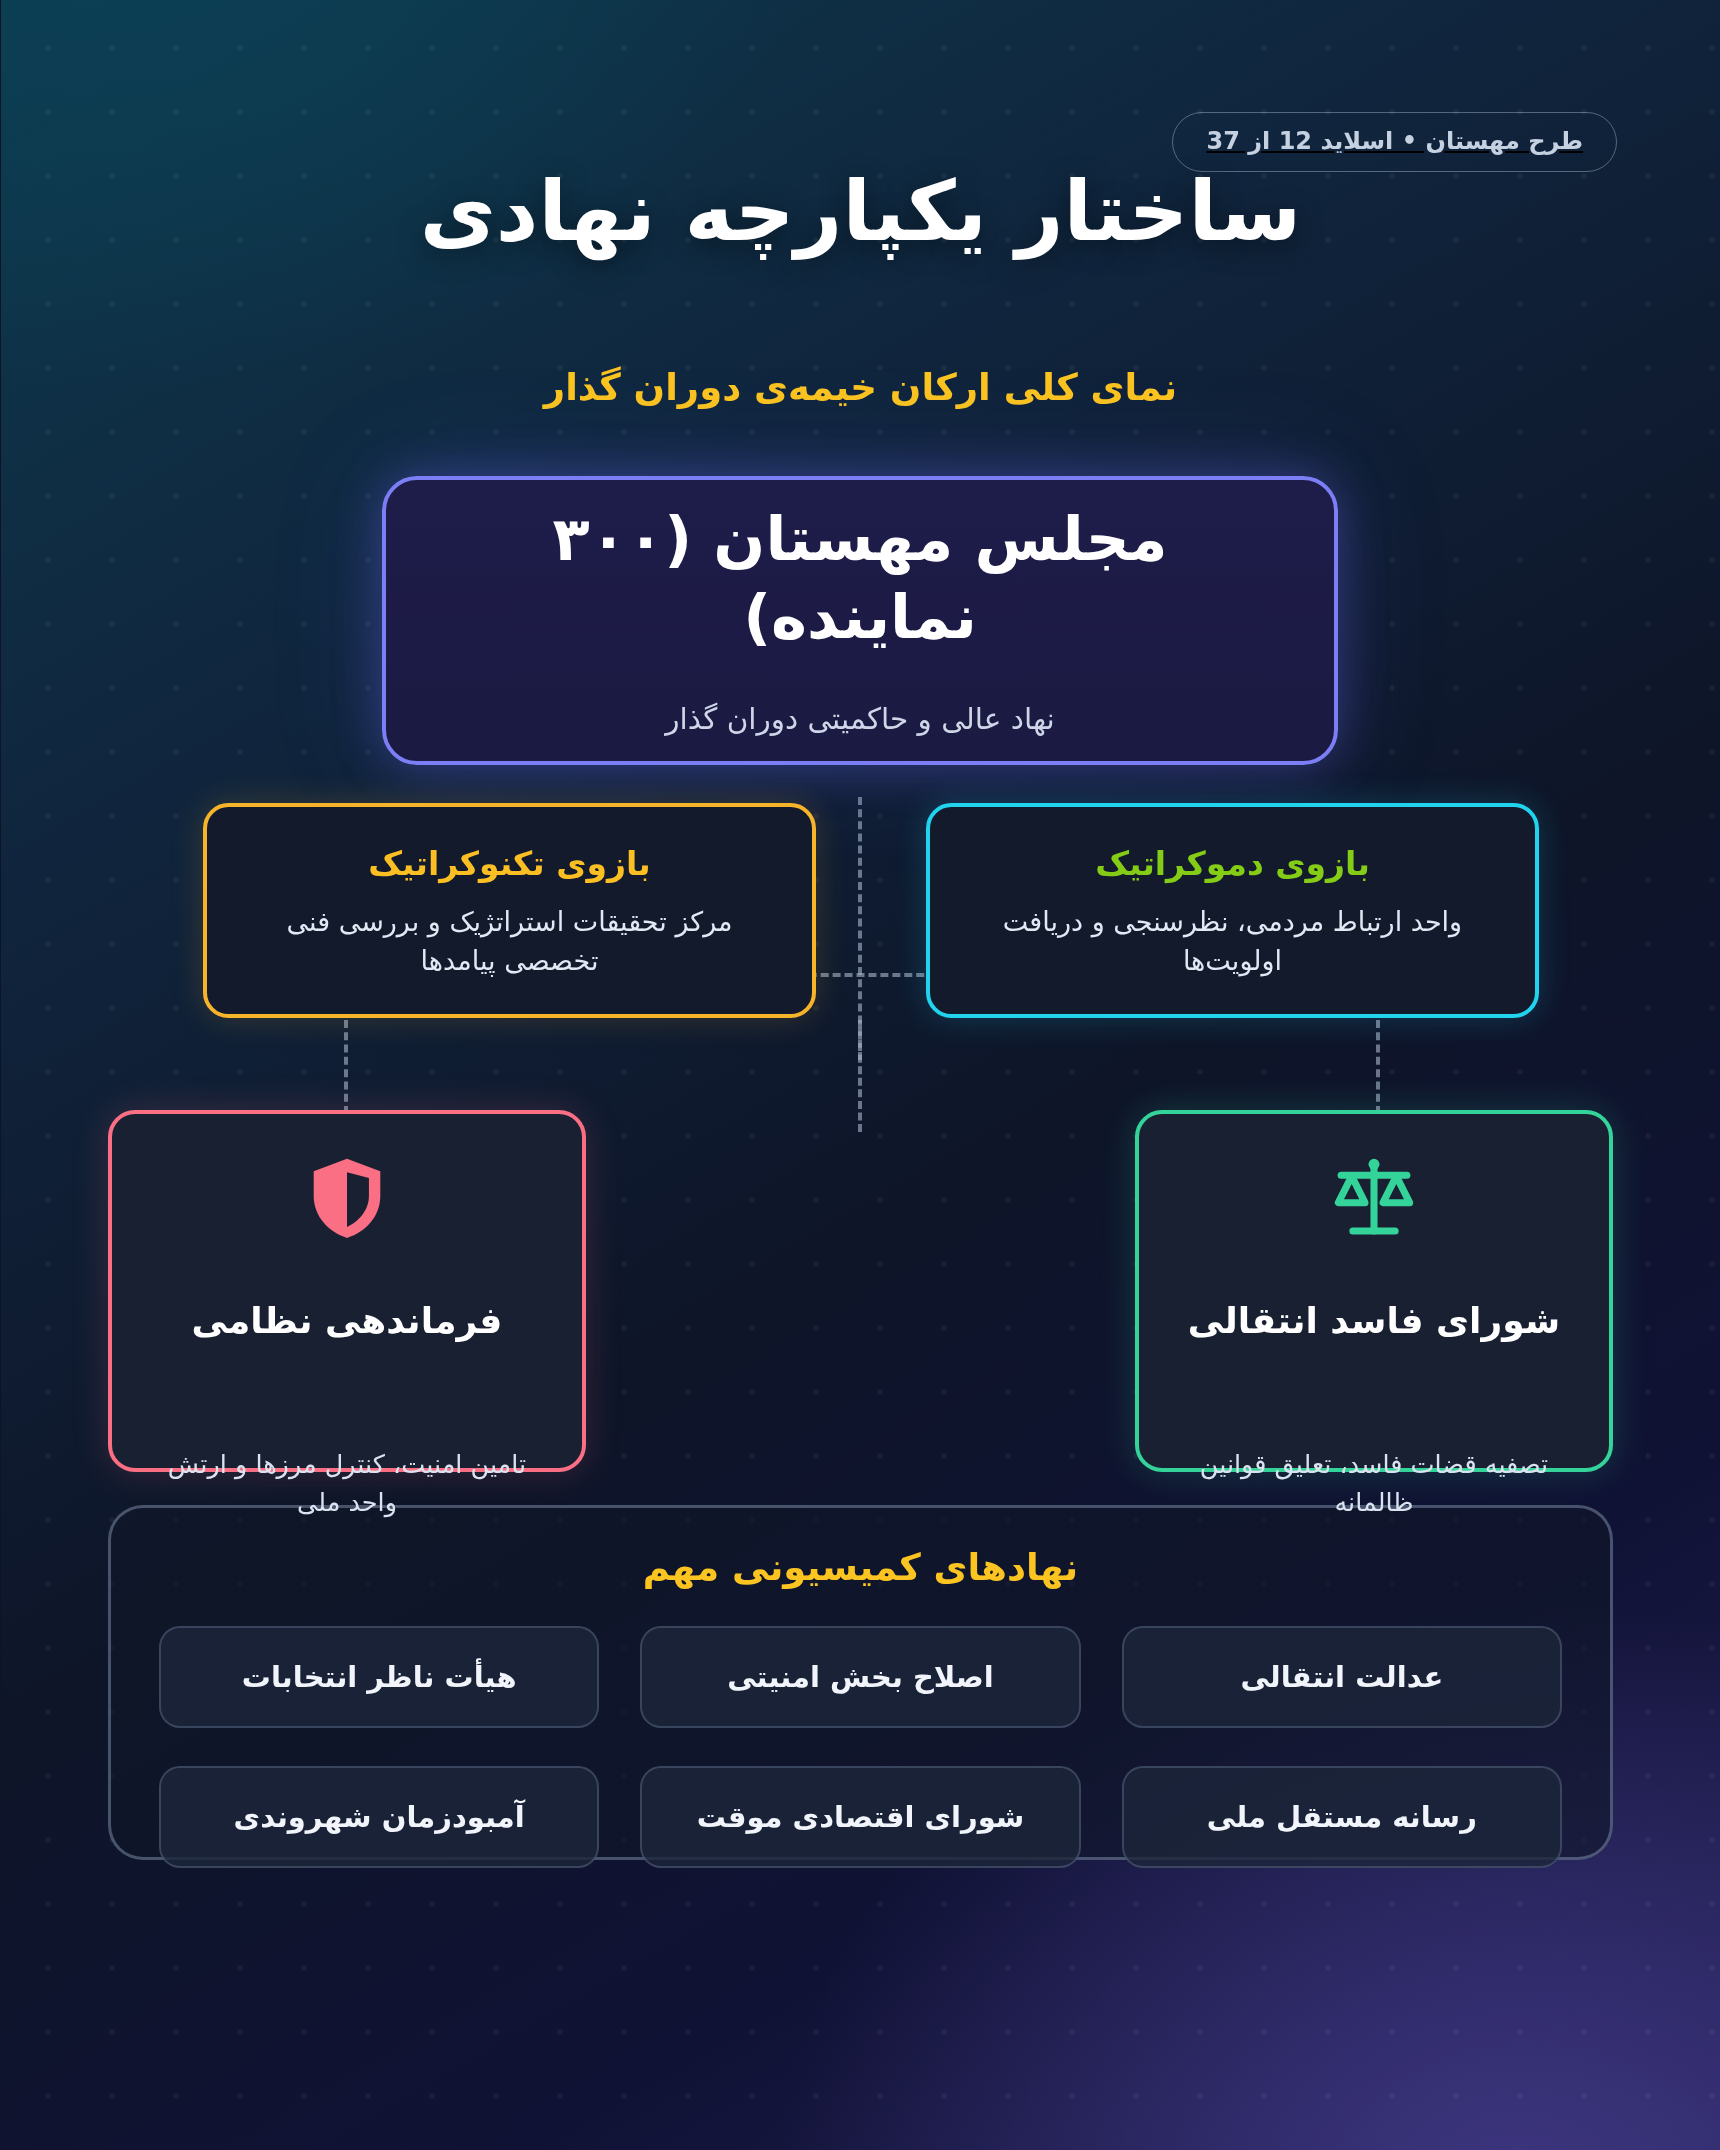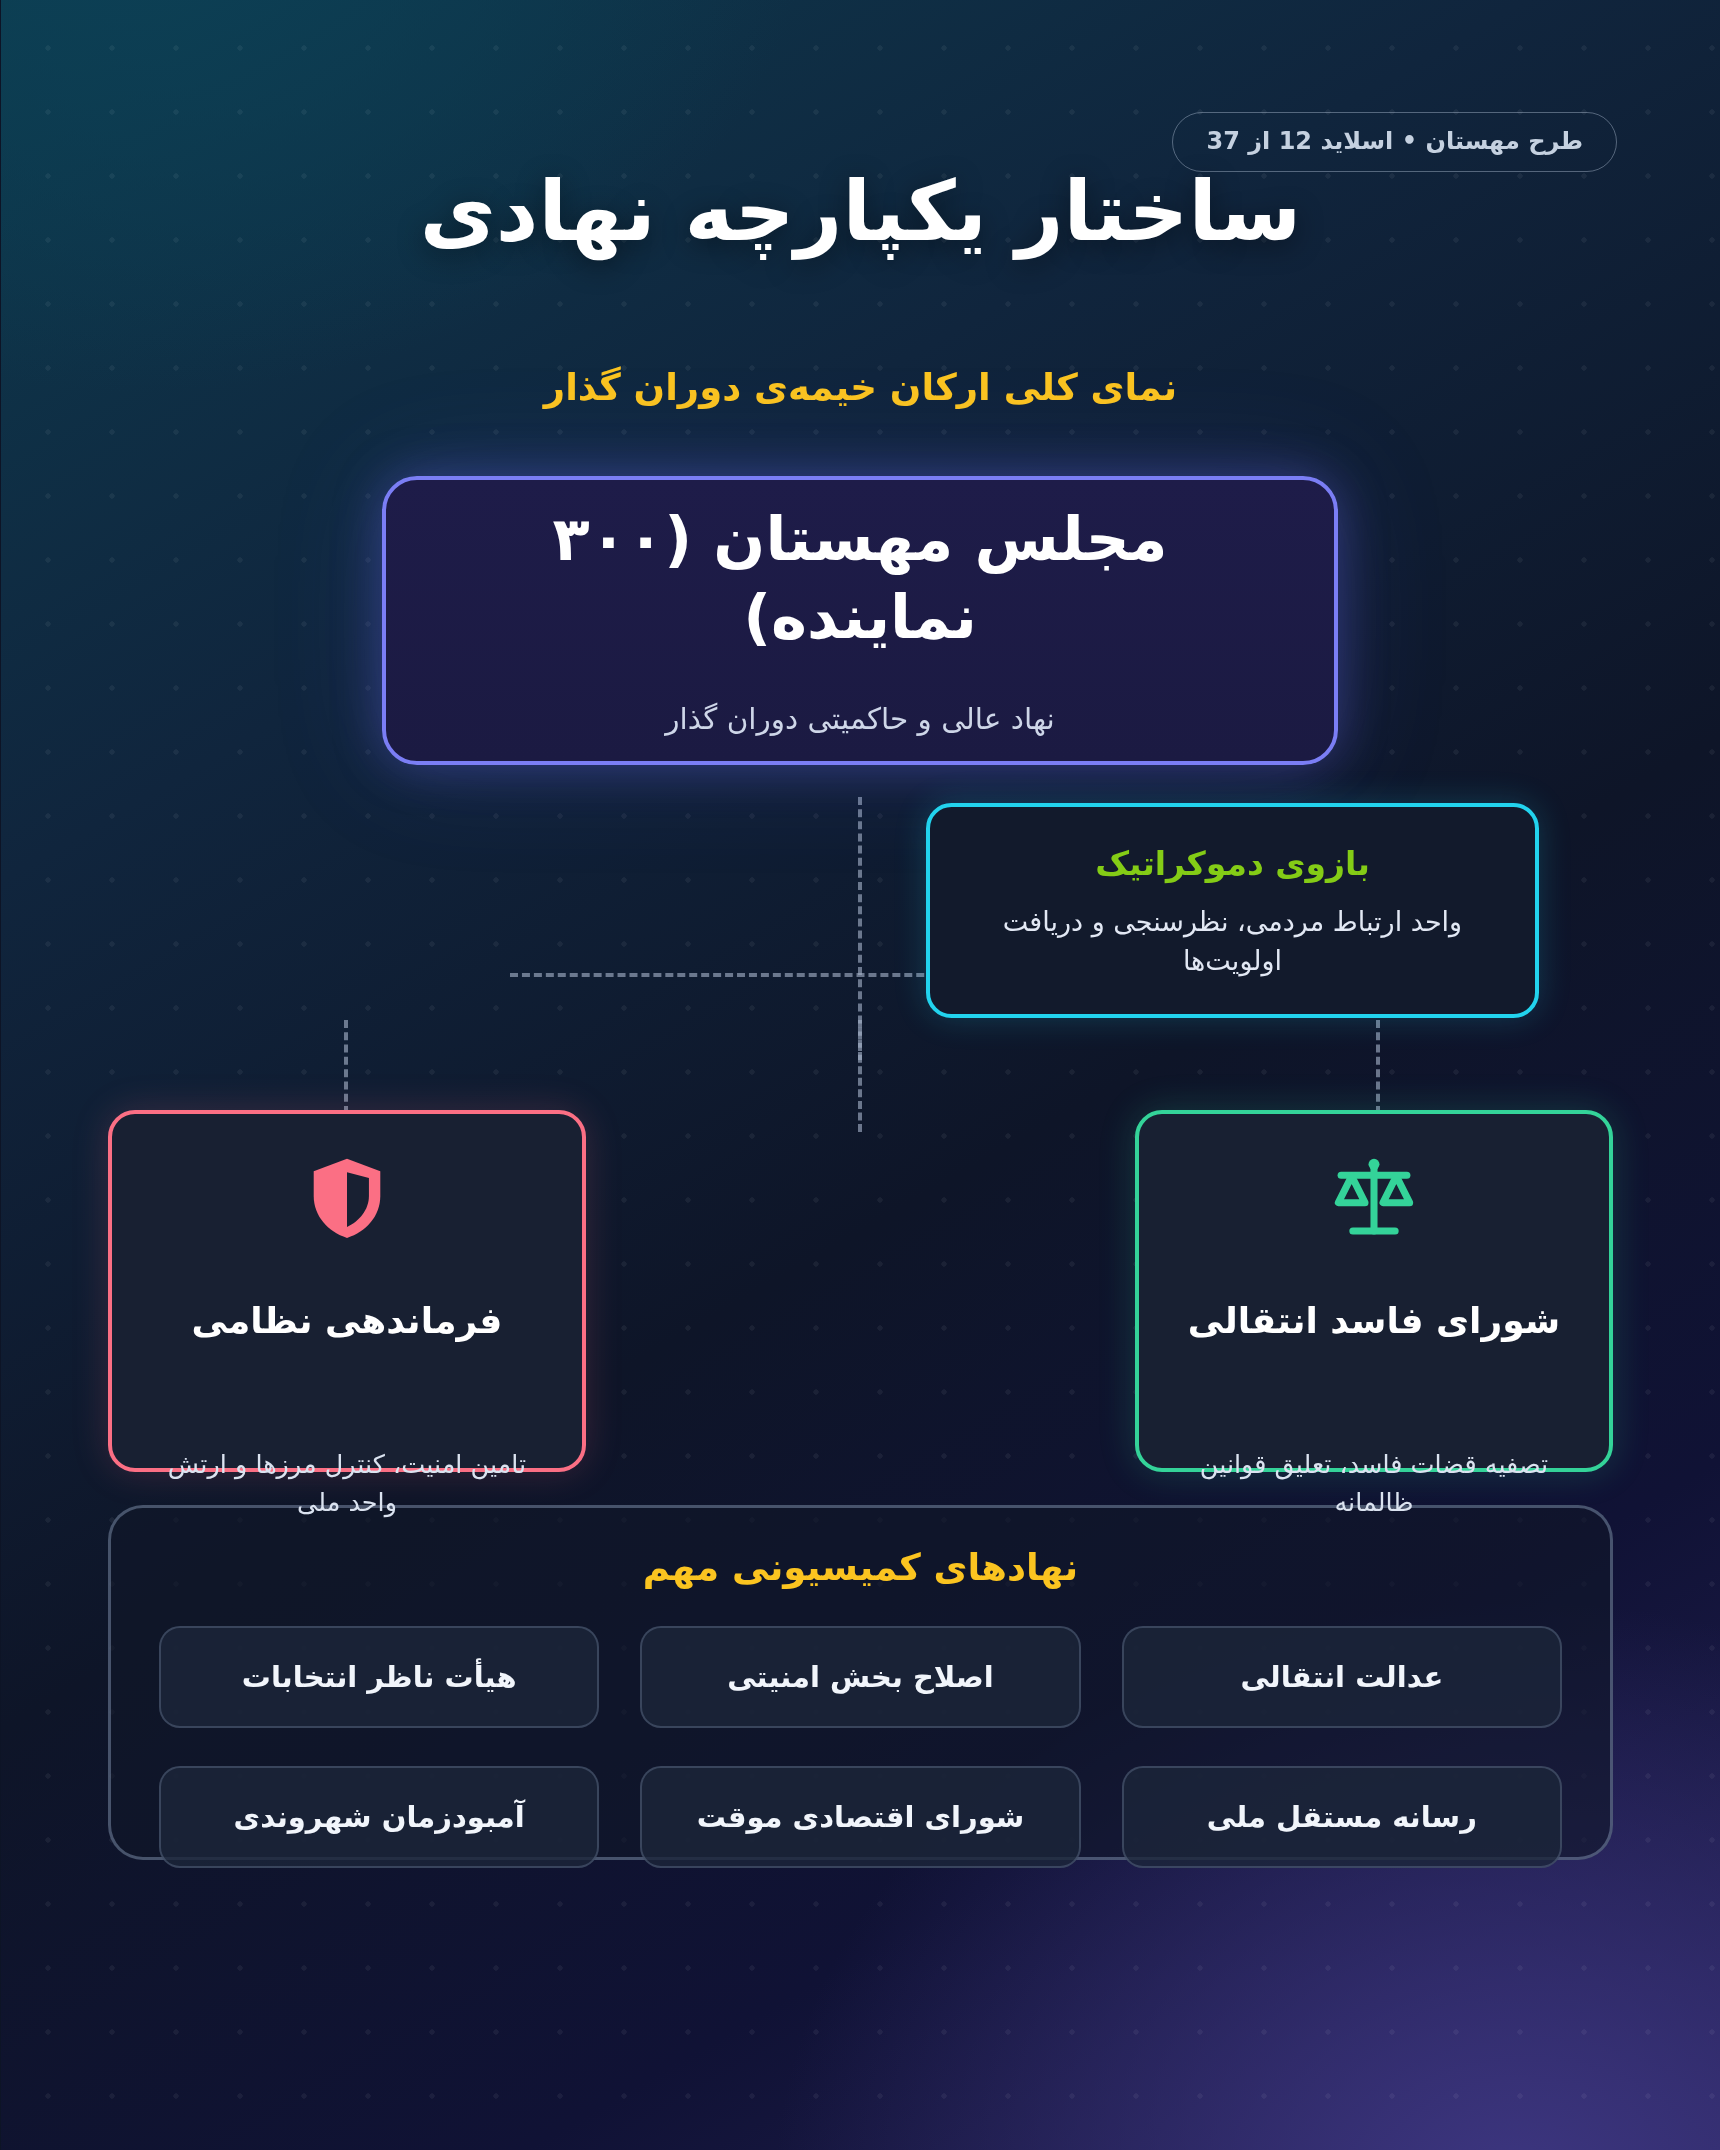--- a/index.html
+++ b/index.html
@@ -32,21 +32,21 @@
   }
 
   .page{ position:absolute; inset:0; }
 
   
   .badge-row{
     position:absolute; top:112px; right:0; left:0;
     display:flex; justify-content:flex-start; padding-right:104px;
     direction:ltr;
   }
-  .badge-row-inner{ width:100%; display:flex; justify-content:flex-end; padding-left:0; }
+  .badge-row-inner{ width:100%; display:flex; justify-content:flex-end; padding-left:0;text-decoration:underline; }
   .badge{
     display:inline-block;
     border:1.6px solid rgba(190,205,225,.40);
     color:#c5d1e0;
     border-radius:35px;
     padding:13.5px 33px 16.7px;
     font-size:24px;
     font-weight:bold;
     letter-spacing:0.2px;
     white-space:nowrap;
@@ -199,20 +199,24 @@
   <div class="conn v-dash" style="left:344px; top:1020px; height:94px; z-index:2;"></div>
   <div class="conn v-dash" style="left:858px; top:1020px; height:112px; z-index:2;"></div>
   <div class="conn v-dash" style="left:1376px; top:1020px; height:94px; z-index:2;"></div>
 
   <div class="council">
     <div class="council-title">مجلس مهستان (۳۰۰ نماینده)</div>
     <div class="council-divider"></div>
     <div class="council-sub">نهاد عالی و حاکمیتی دوران گذار</div>
   </div>
 
+  <div class="arm arm-tech">
+    <div class="arm-title">بازوی تکنوکراتیک</div>
+    <div class="arm-desc">مرکز تحقیقات استراتژیک و بررسی فنی تخصصی پیامدها</div>
+  </div>
 
   <div class="arm arm-demo">
     <div class="arm-title">بازوی دموکراتیک</div>
     <div class="arm-desc">واحد ارتباط مردمی، نظرسنجی و دریافت اولویت‌ها</div>
   </div>
 
   <div class="pillar pillar-mil">
     <div class="pillar-icon">
       <svg width="94" height="94" viewBox="0 0 24 24" aria-hidden="true">
         <path d="M12 2 L20.5 5.2 V11.5 C20.5 16.6 16.9 20.6 12 22.2 C7.1 20.6 3.5 16.6 3.5 11.5 V5.2 Z" fill="#fb6f84"></path>

